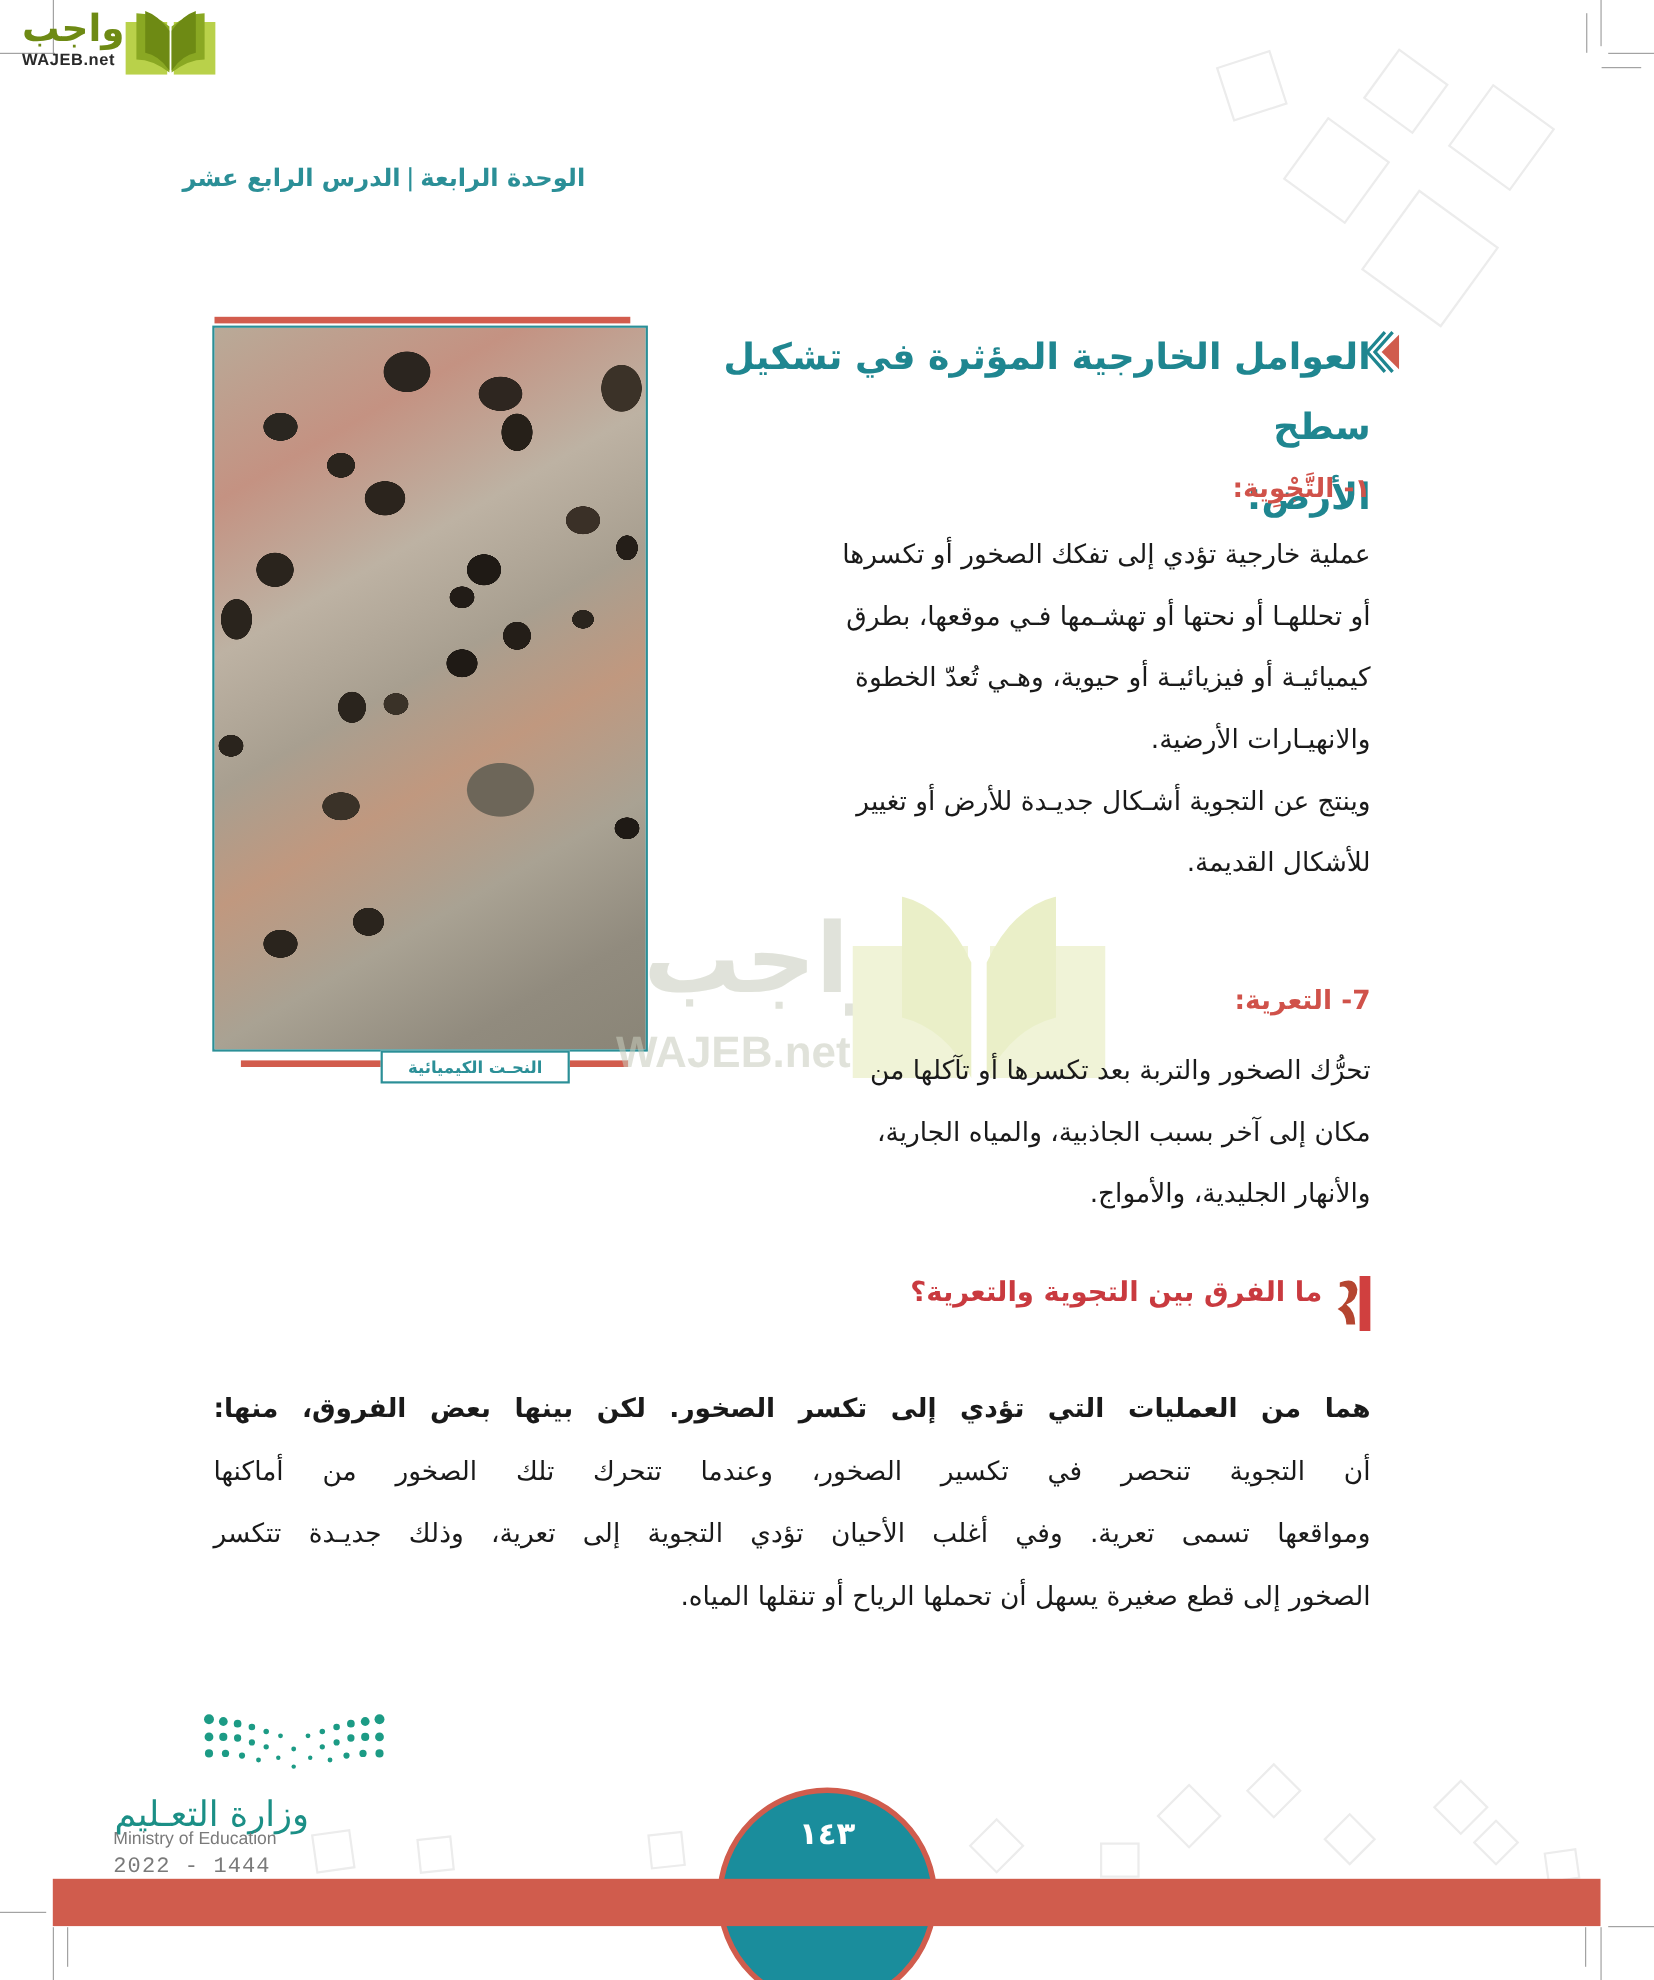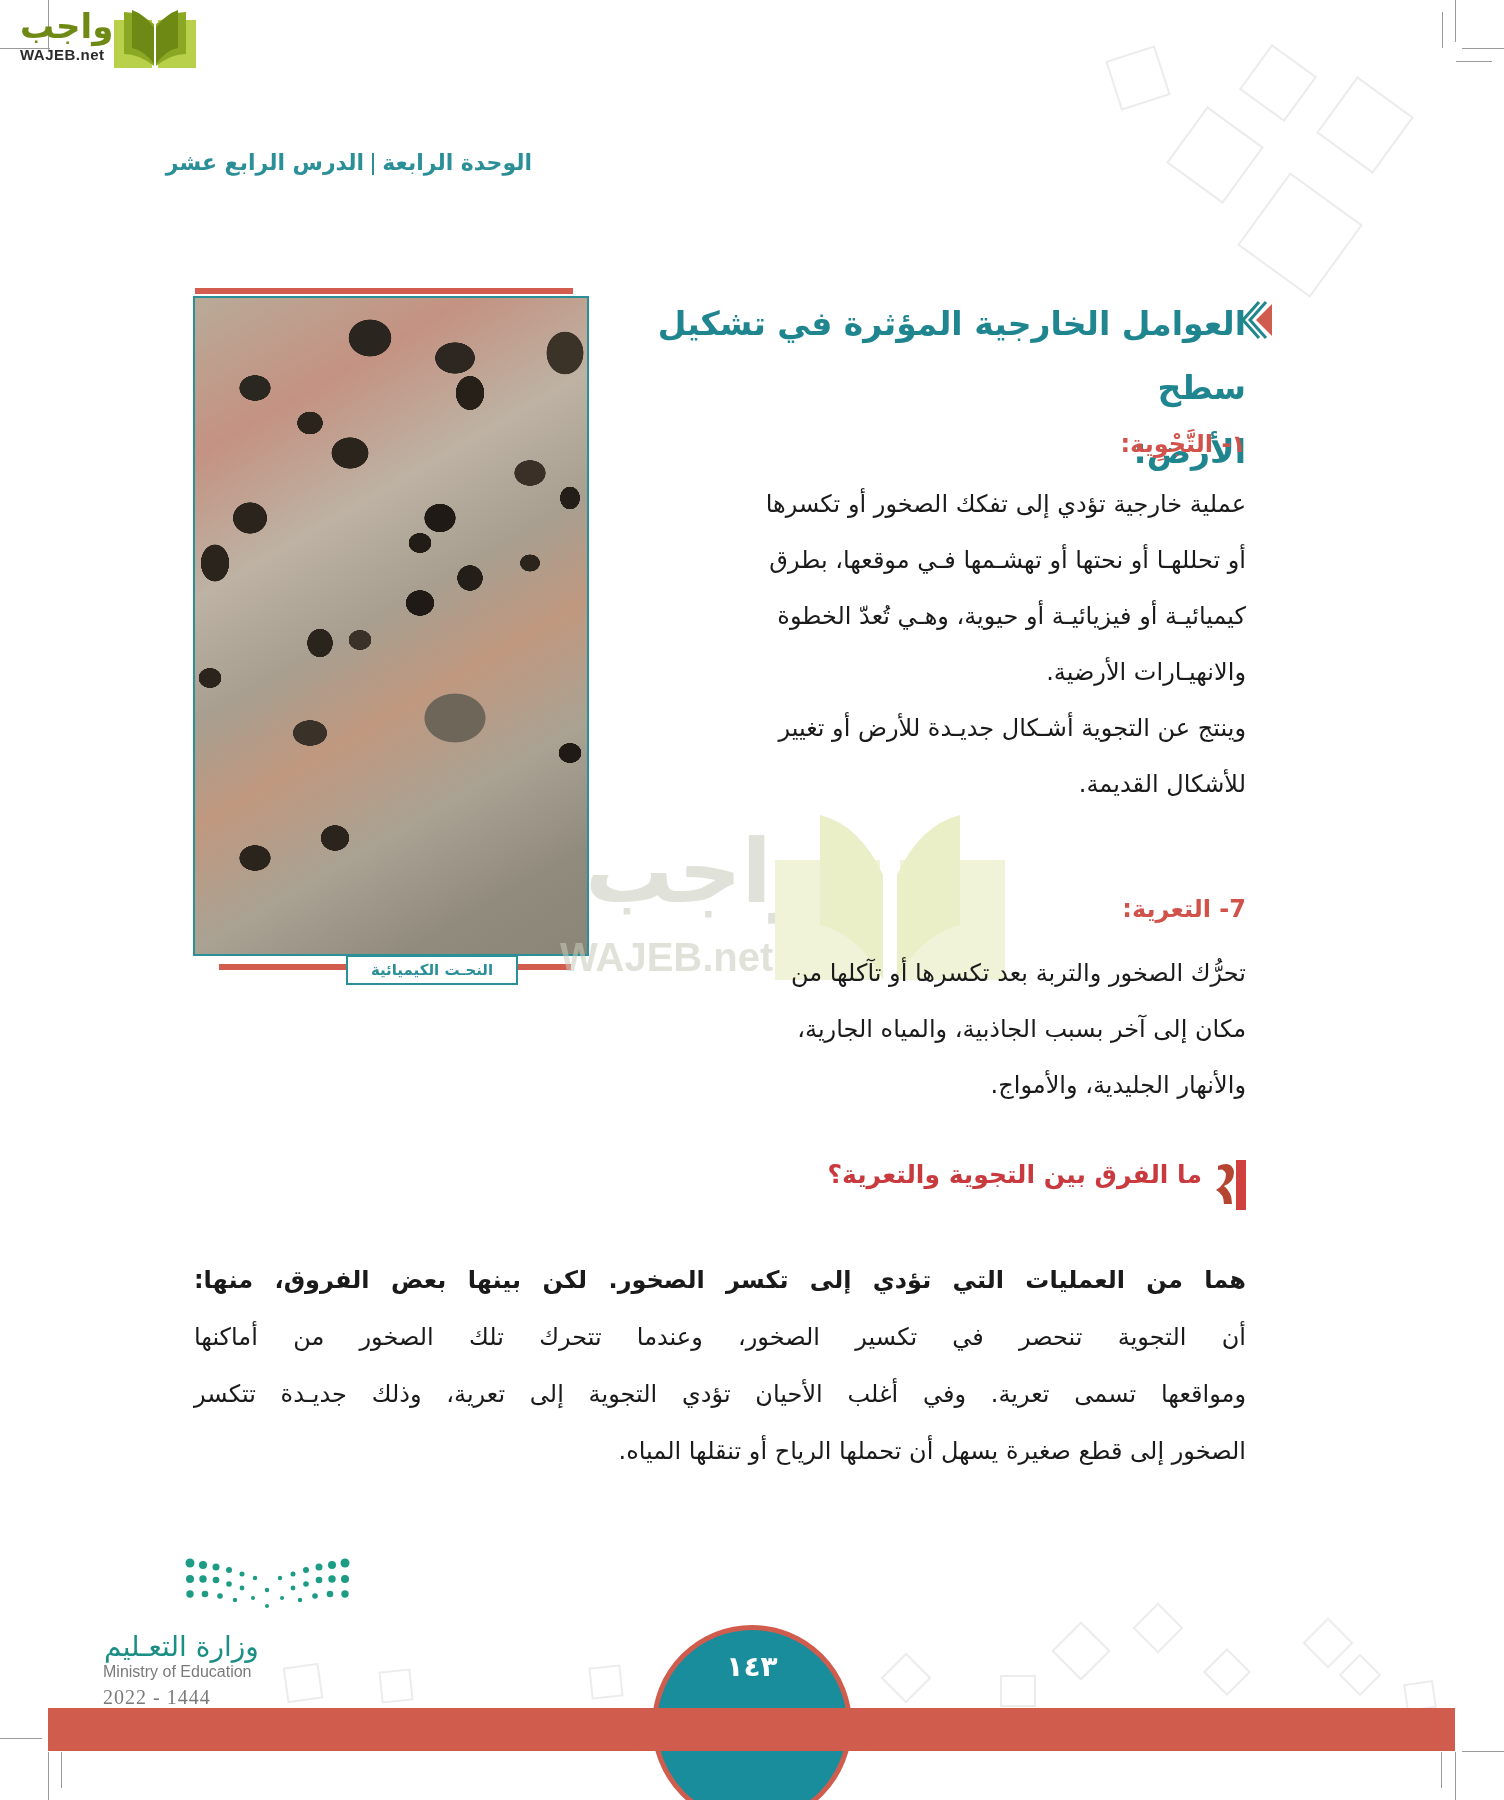--- a/index.html
+++ b/index.html
@@ -72,23 +72,23 @@
   .answer { right: 258px; top: 1252px; width: 1052px; direction: rtl; font-size: 24px; line-height: 57px; text-align: justify; }
   .answer .lead { font-weight: bold; text-align-last: justify; display: block; }
   .answer .para { display: block; text-align: justify; }
 
   
   .footer-bar { left: 48px; top: 1708px; width: 1407px; height: 43px; background: #d05c4d; }
   .page-dome { left: 652px; top: 1625px; width: 200px; height: 200px; border-radius: 50%; background: #1a8d9c; border: 5px solid #d05c4d; }
   .page-num { left: 652px; top: 1650px; width: 200px; text-align: center; font-size: 28px; font-weight: bold; color: #ffffff; }
 
   .moe-dots { left: 185px; top: 1558px; width: 165px; height: 55px; }
-  .moe-ar { left: 104px; top: 1630px; font-size: 28px; color: #1b8f86; direction: rtl; }
+  .moe-ar { left: 104px; top: 1630px; font-size: 32px; color: #1b8f86; direction: rtl; }
   .moe-en { left: 103px; top: 1663px; font-size: 16px; color: #7a7a7a; font-family: "Liberation Sans", sans-serif; text-align: right; }
-  .moe-year { left: 103px; top: 1686px; font-size: 20px; color: #7a7a7a; font-family: Liberation Serif, serif; letter-spacing: 1px; }
+  .moe-year { left: 103px; top: 1686px; font-size: 20px; color: #7a7a7a; font-family: Liberation Mono, monospace; letter-spacing: 1px; }
 
   .center-wm { left: 560px; top: 810px; width: 460px; height: 170px; opacity: 0.55; pointer-events: none; }
   .center-wm-ar { position: absolute; left: 25px; top: 10px; font-size: 88px; font-weight: bold; color: #c8ccbc; direction: rtl; }
   .center-wm-en { position: absolute; left: 0px; top: 125px; font-size: 40px; font-weight: bold; color: #c8ccbc; font-family: "Liberation Sans", sans-serif; }
 </style>
 </head>
 <body>
 
 <div class="crop" style="left:48px;top:0;width:1px;height:50px;"></div>
 <div class="crop" style="left:0;top:48px;width:50px;height:1px;"></div>

